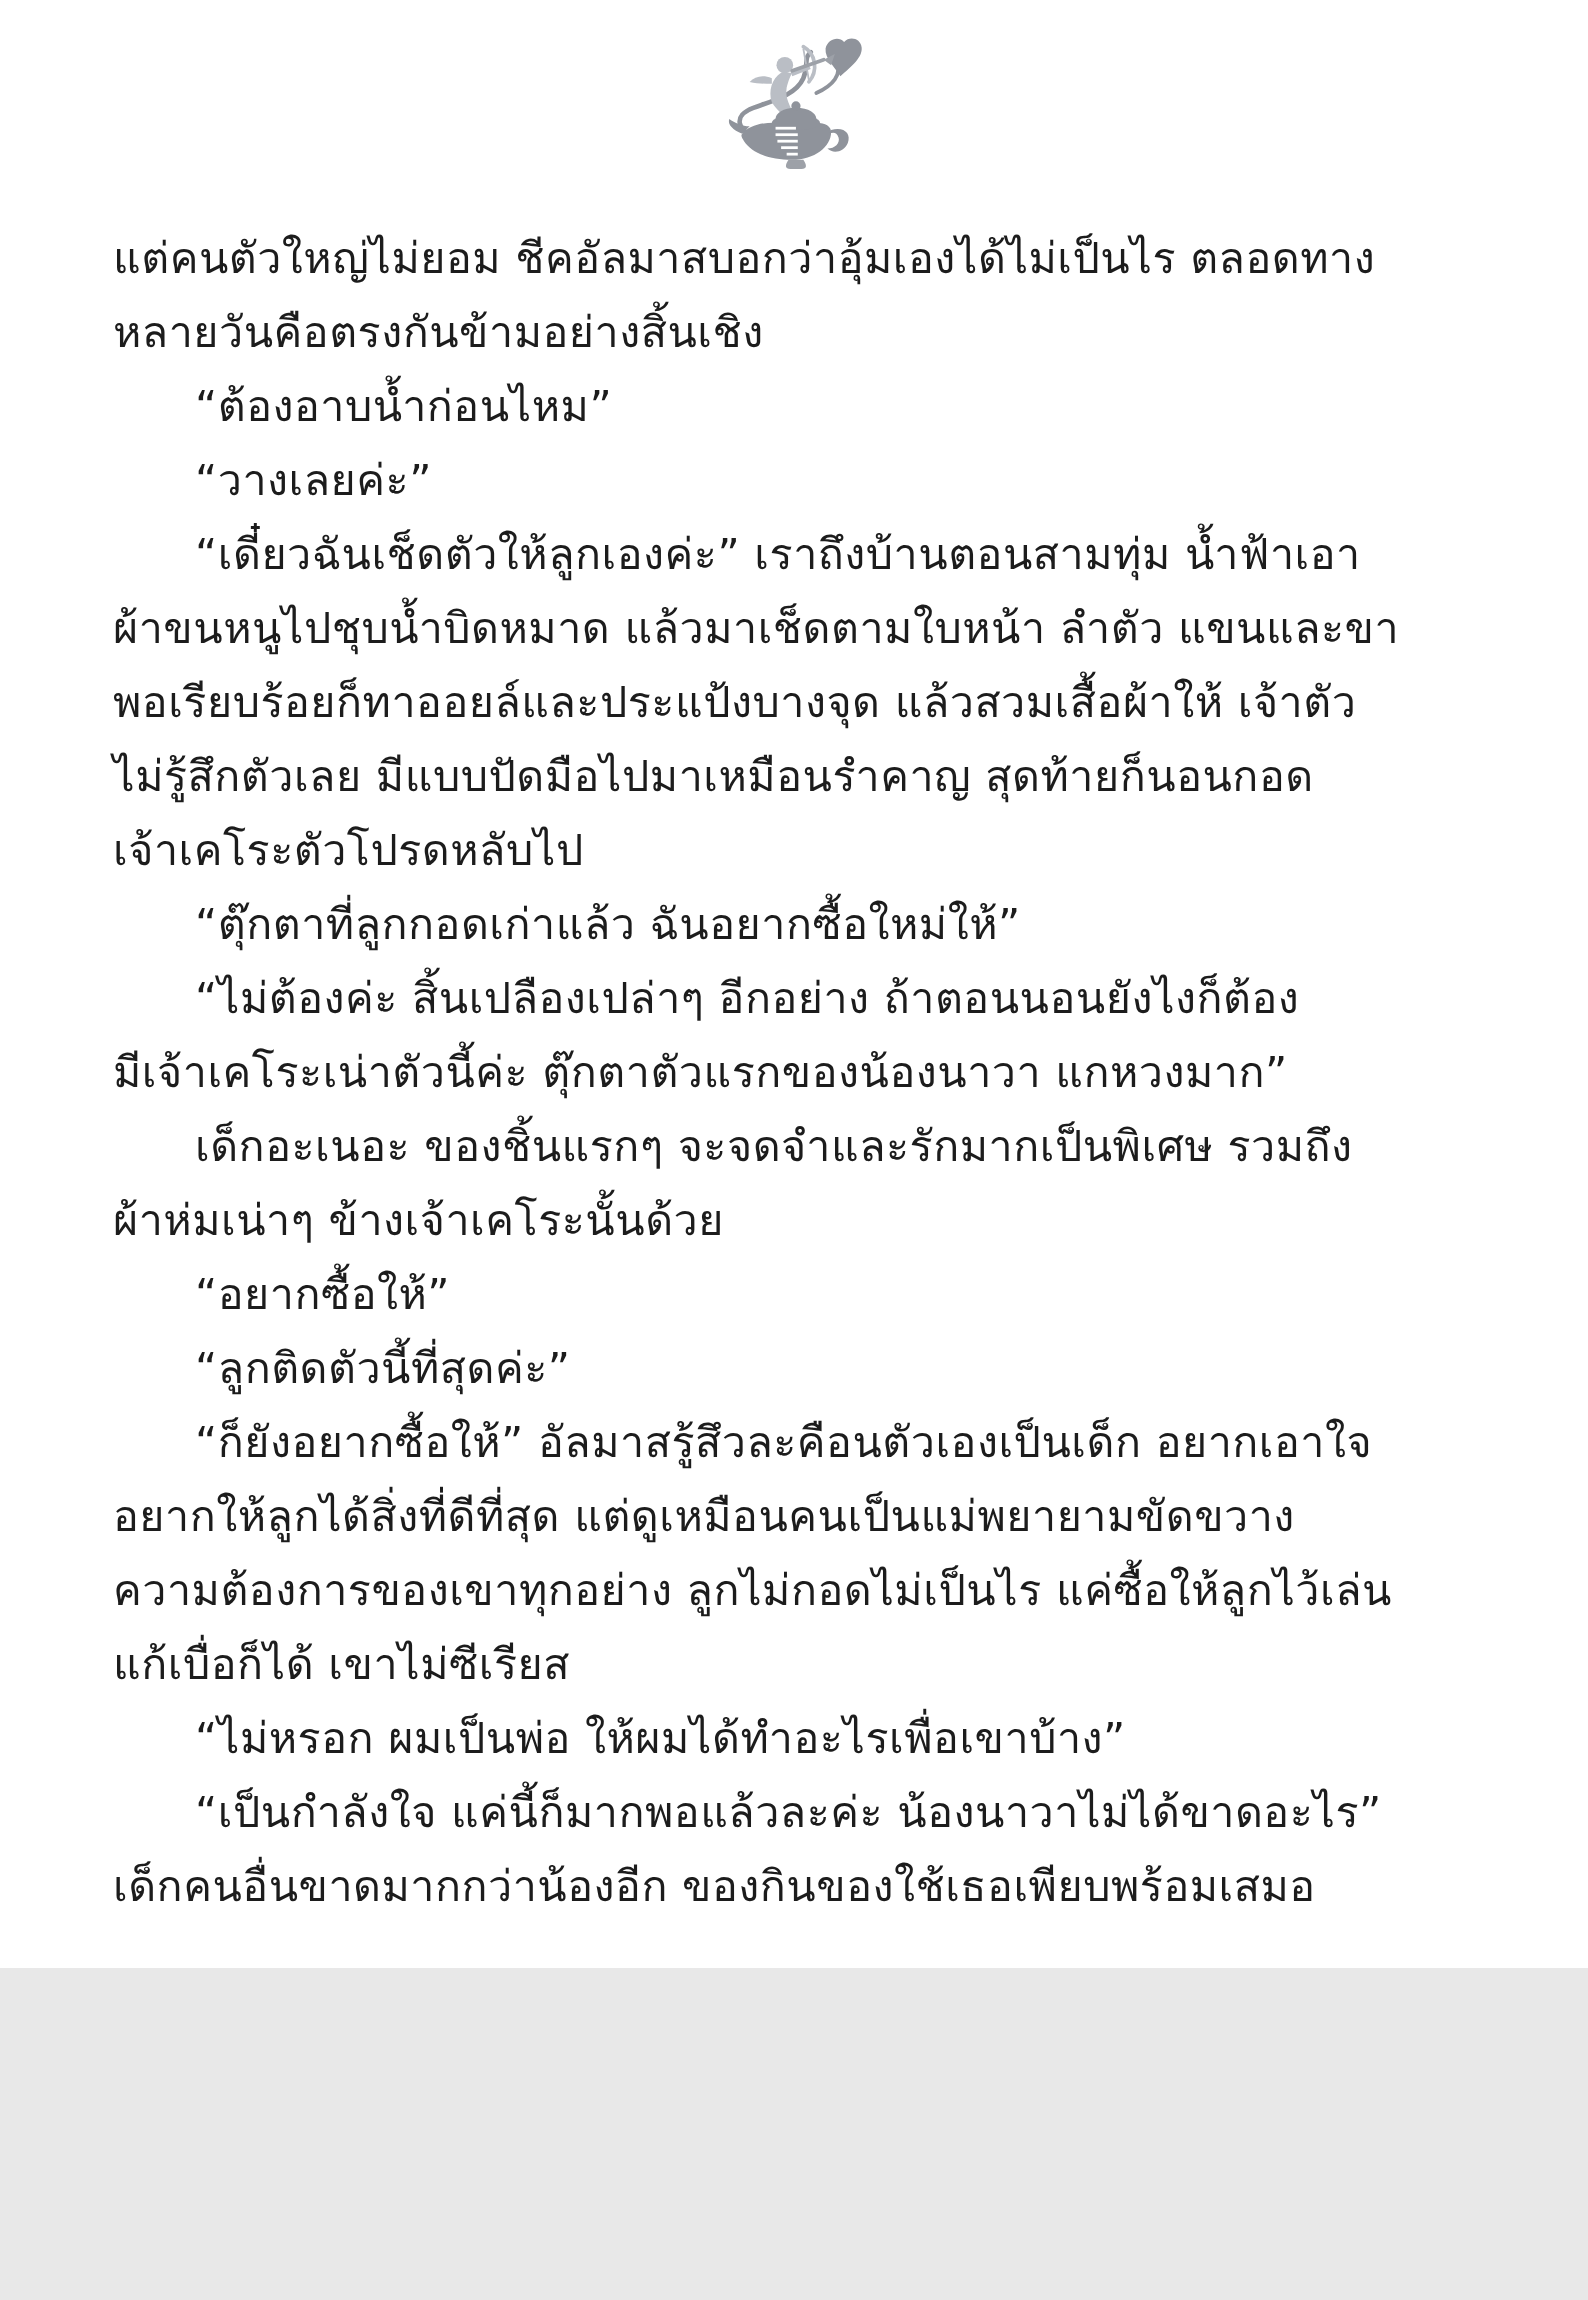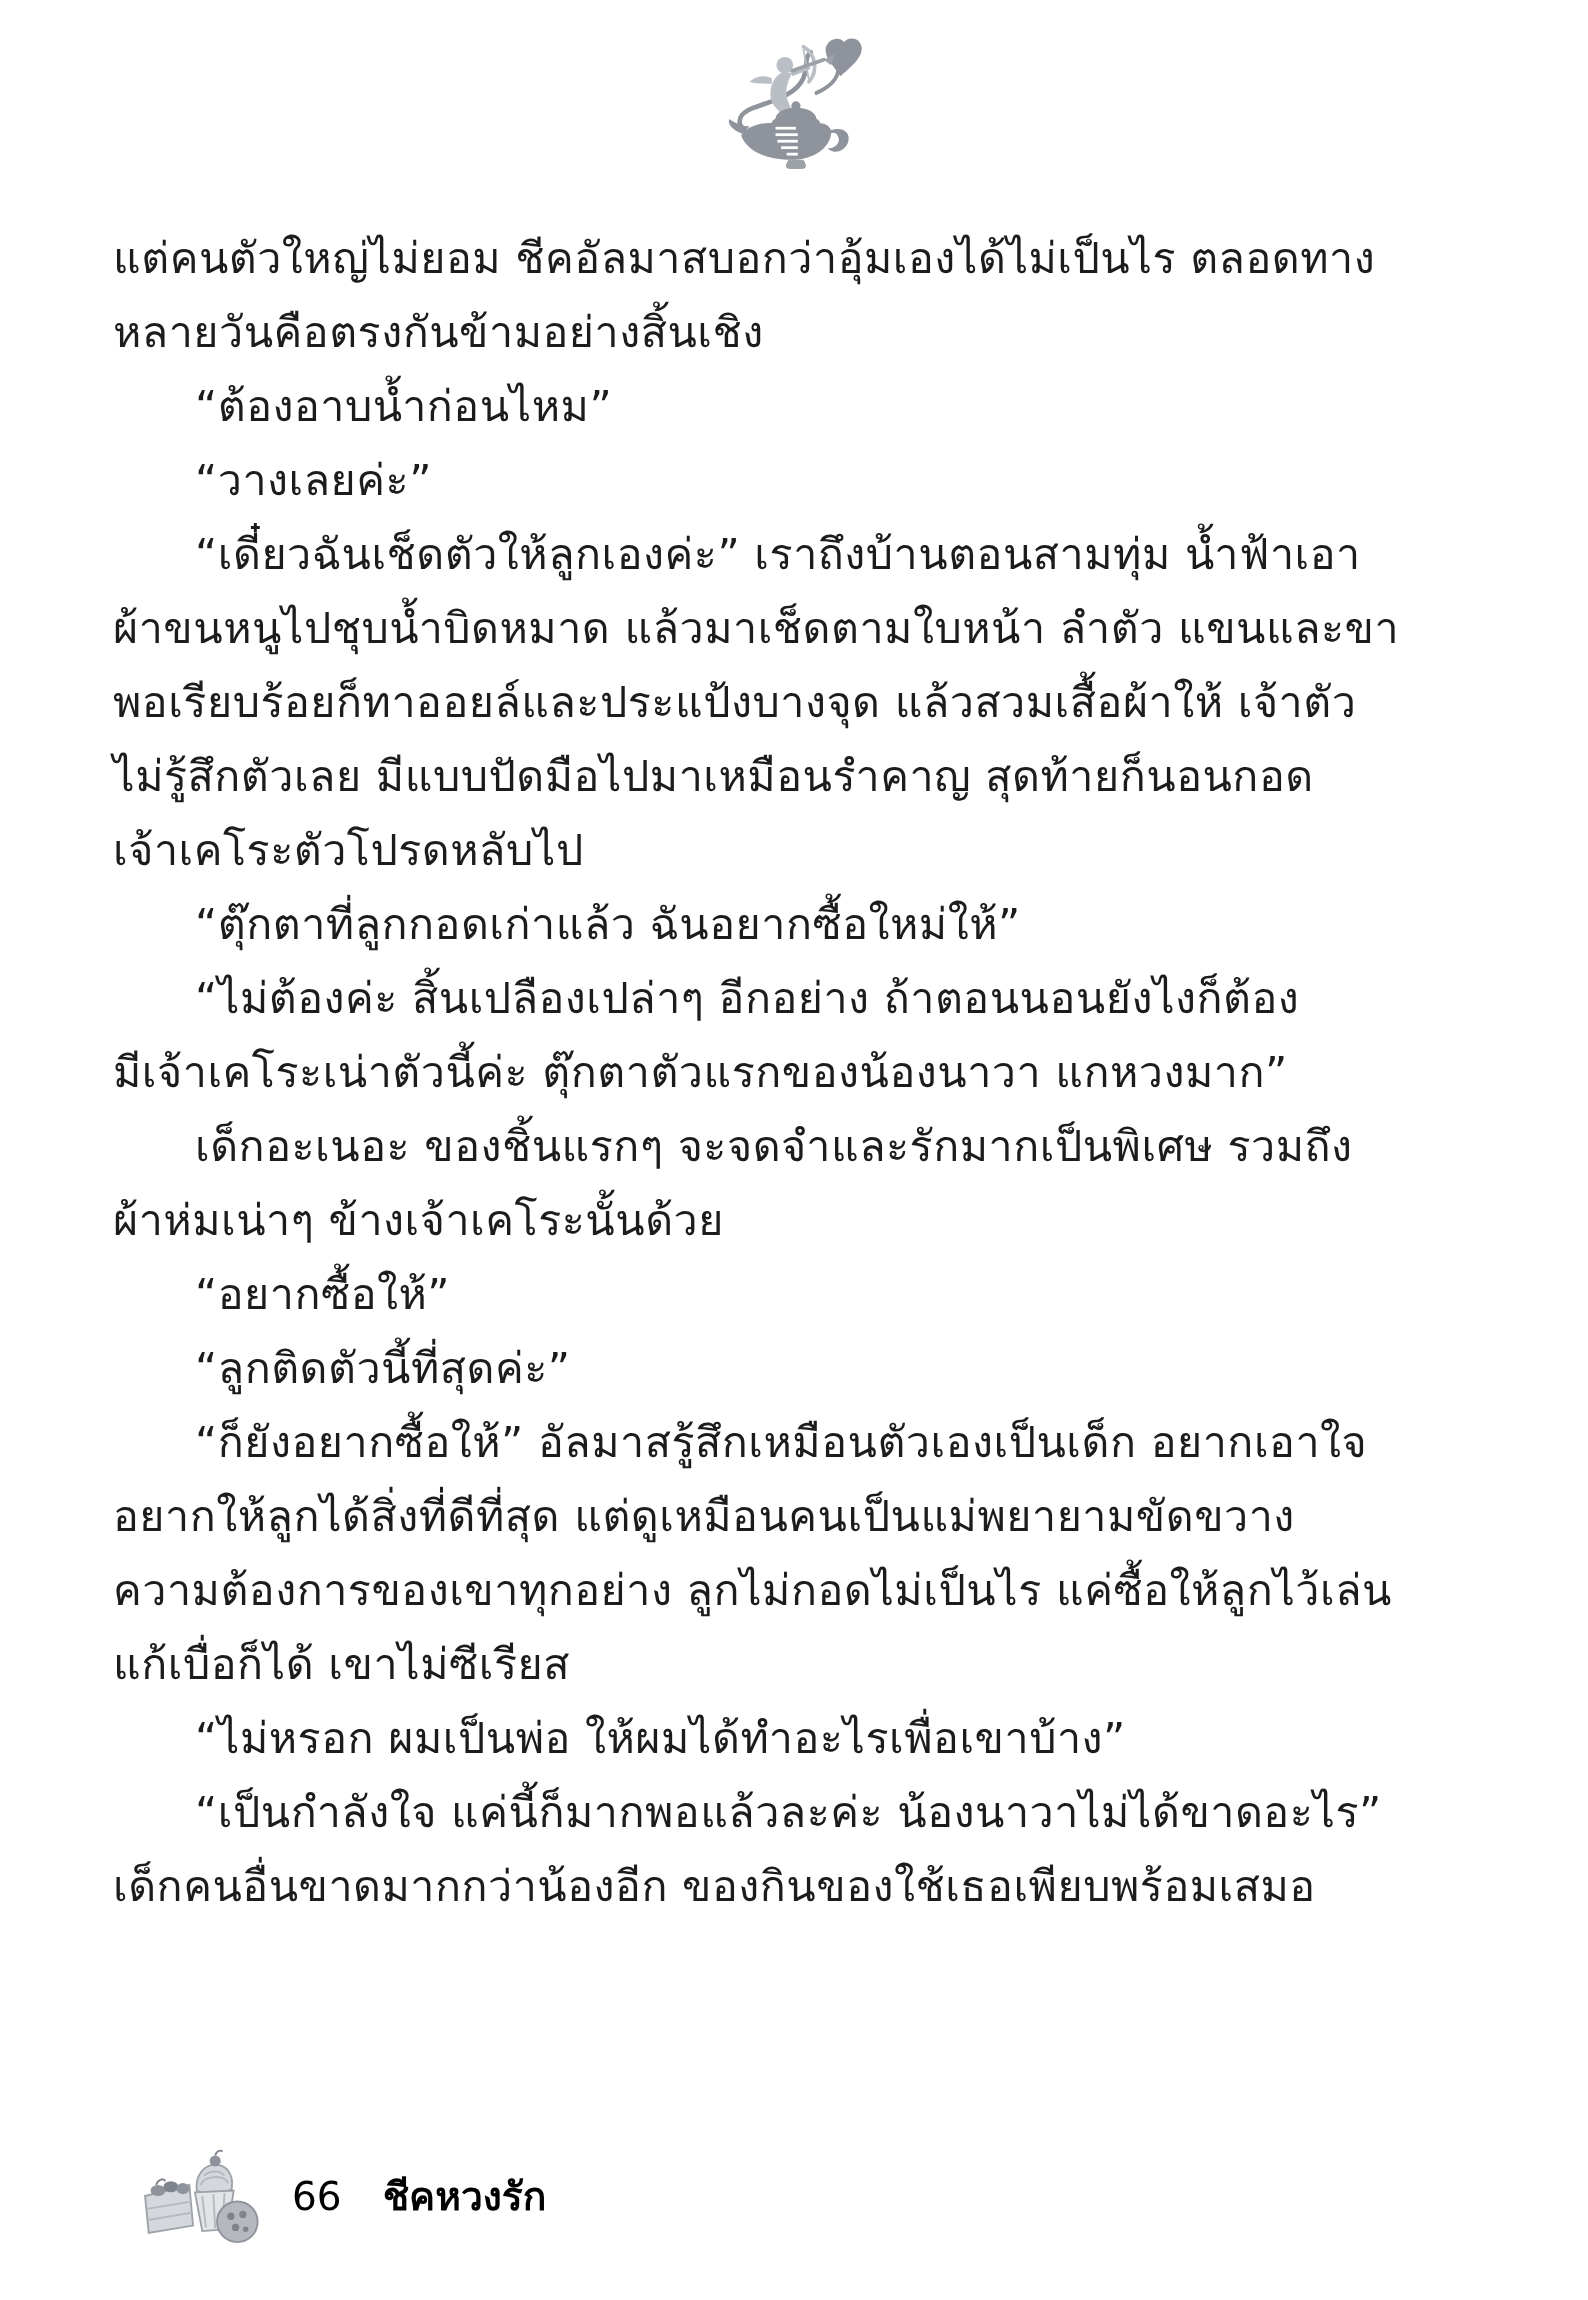--- a/index.html
+++ b/index.html
@@ -1,18 +1,18 @@
 <!DOCTYPE html>
 <html style="font-size:15px"><head>
 <meta charset="utf-8">
 <style>
   html,body{margin:0;padding:0;background:#e8e8e8;}
   .page{
     position:relative;
-    width:1589px;height:2300px;
+    width:1589px;height:1968px;
     background:#ffffff;
     font-family:"DejaVu Sans","Liberation Sans",sans-serif;
     color:#1c1c1c;
     overflow:hidden;
   }
   .ornament{
     position:absolute;top:30px;left:0;width:100%;
     display:flex;justify-content:center;
   }
   .body-text{
@@ -89,21 +89,21 @@
       <div class="line">พอเรียบร้อยก็ทาออยล์และประแป้งบางจุด แล้วสวมเสื้อผ้าให้ เจ้าตัว</div>
       <div class="line">ไม่รู้สึกตัวเลย มีแบบปัดมือไปมาเหมือนรำคาญ สุดท้ายก็นอนกอด</div>
       <div class="line">เจ้าเคโระตัวโปรดหลับไป</div>
       <div class="line indent">“ตุ๊กตาที่ลูกกอดเก่าแล้ว ฉันอยากซื้อใหม่ให้”</div>
       <div class="line indent">“ไม่ต้องค่ะ สิ้นเปลืองเปล่าๆ อีกอย่าง ถ้าตอนนอนยังไงก็ต้อง</div>
       <div class="line">มีเจ้าเคโระเน่าตัวนี้ค่ะ ตุ๊กตาตัวแรกของน้องนาวา แกหวงมาก”</div>
       <div class="line indent">เด็กอะเนอะ ของชิ้นแรกๆ จะจดจำและรักมากเป็นพิเศษ รวมถึง</div>
       <div class="line">ผ้าห่มเน่าๆ ข้างเจ้าเคโระนั้นด้วย</div>
       <div class="line indent">“อยากซื้อให้”</div>
       <div class="line indent">“ลูกติดตัวนี้ที่สุดค่ะ”</div>
-      <div class="line indent">“ก็ยังอยากซื้อให้” อัลมาสรู้สึกเหมือนตัวเองเป็นเด็ก อยากเอาใจ</div>
+      <div class="line indent">“ก็ยังอยากซื้อให้” อัลมาสรู้สึวละคือนตัวเองเป็นเด็ก อยากเอาใจ</div>
       <div class="line">อยากให้ลูกได้สิ่งที่ดีที่สุด แต่ดูเหมือนคนเป็นแม่พยายามขัดขวาง</div>
       <div class="line">ความต้องการของเขาทุกอย่าง ลูกไม่กอดไม่เป็นไร แค่ซื้อให้ลูกไว้เล่น</div>
       <div class="line">แก้เบื่อก็ได้ เขาไม่ซีเรียส</div>
       <div class="line indent">“ไม่หรอก ผมเป็นพ่อ ให้ผมได้ทำอะไรเพื่อเขาบ้าง”</div>
       <div class="line indent">“เป็นกำลังใจ แค่นี้ก็มากพอแล้วละค่ะ น้องนาวาไม่ได้ขาดอะไร”</div>
       <div class="line">เด็กคนอื่นขาดมากกว่าน้องอีก ของกินของใช้เธอเพียบพร้อมเสมอ</div>
     </div>
 
   <div class="footer">
     <svg class="dessert" width="121" height="96" viewBox="0 0 130 104" aria-hidden="true">

